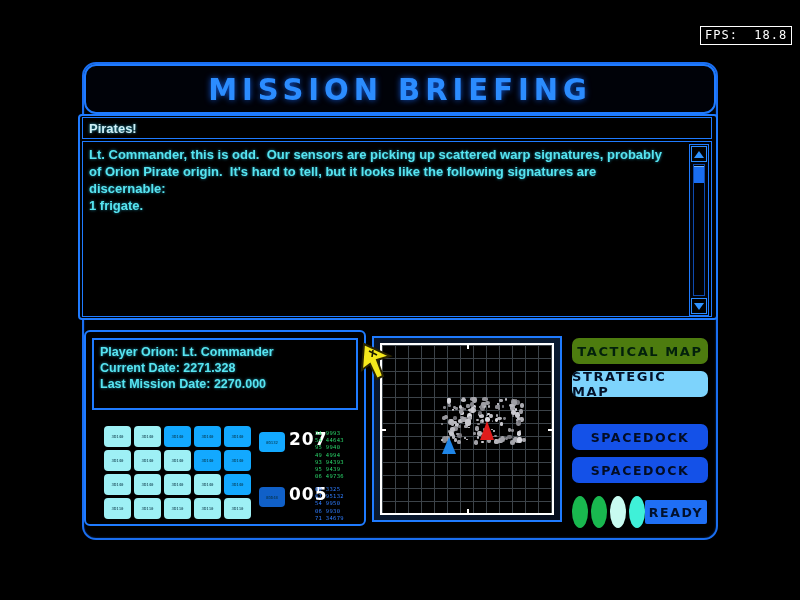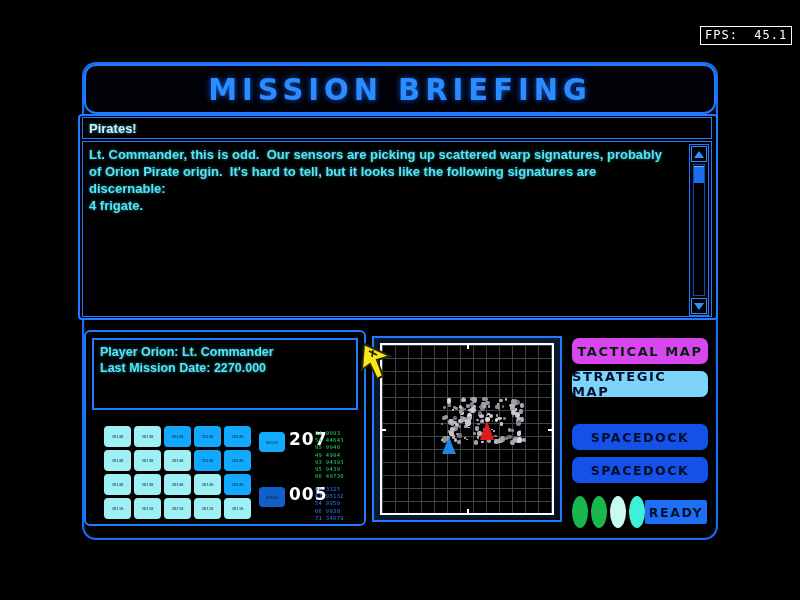--- a/index.html
+++ b/index.html
@@ -171,77 +171,78 @@
   .ship-red{border-left:7px solid transparent;border-right:7px solid transparent;border-bottom:19px solid #e01b1b;}
 
   
   .btn{
     position:absolute;display:flex;align-items:center;justify-content:center;
     font-weight:bold;font-family:"DejaVu Sans",sans-serif;
     letter-spacing:1.6px;box-sizing:border-box;
   }
   .btn-round{border-radius:7px;}
   .btn-map{left:572px;width:136px;height:26px;font-size:13px;}
-  .btn-green{background:#d946ef;color:#03210c;top:338px;}
+  .btn-green{background:#4d7c0f;color:#03210c;top:338px;}
   .btn-blue{background:#7dd3fc;color:#031027;top:371px;}
   .btn-wide{left:572px;width:136px;height:26px;font-size:12.5px;background:#1451e8;color:#030d24;border-radius:7px;}
   .btn-recruit{top:424px;}
   .btn-dock{top:457px;}
   .btn-ready{
     left:645px;top:500px;width:62px;height:24px;background:#1f6ff5;color:#02112e;
     font-size:12.5px;border-radius:2px;
   }
 
   .ovals{position:absolute;left:572px;top:496px;display:flex;gap:3px;}
   .oval{width:16px;height:32px;border-radius:50%;}
 
   
   .cursor{position:absolute;left:360px;top:342px;width:34px;height:40px;}
 </style>
 </head>
 <body>
 
 <div class="screen">
 
-  <div class="fps">FPS:  45.1</div>
+  <div class="fps">FPS:  18.8</div>
 
   <div class="frame"></div>
 
   <div class="title-panel">
     <div class="title-text">MISSION BRIEFING</div>
   </div>
 
   <div class="brief-outer"></div>
 
   <div class="subject-bar">
     <span class="subject-text">Pirates!</span>
   </div>
 
   <div class="body-box">
     <div class="body-text">Lt. Commander, this is odd.  Our sensors are picking up scattered warp signatures, probably
 of Orion Pirate origin.  It's hard to tell, but it looks like the following signatures are
 discernable:
-4 frigate.</div>
+1 frigate.</div>
 
     <div class="scrollbar">
       <div class="sb-btn sb-up">
         <div class="tri tri-up"></div>
       </div>
       <div class="sb-track"></div>
       <div class="sb-thumb"></div>
       <div class="sb-btn sb-down">
         <div class="tri tri-down"></div>
       </div>
     </div>
   </div>
 
   <div class="info-outer"></div>
 
   <div class="info-box">
     <div class="info-line">Player Orion: Lt. Commander</div>
+    <div class="info-line">Current Date: 2271.328</div>
     <div class="info-line">Last Mission Date: 2270.000</div>
   </div>
 
   <div class="grid-box" id="grid-box">
       <div class="cell pale">3D140</div>
       <div class="cell pale">3D140</div>
       <div class="cell bright">3D140</div>
       <div class="cell bright">3D140</div>
       <div class="cell bright">3D140</div>
       <div class="cell pale">3D140</div>

